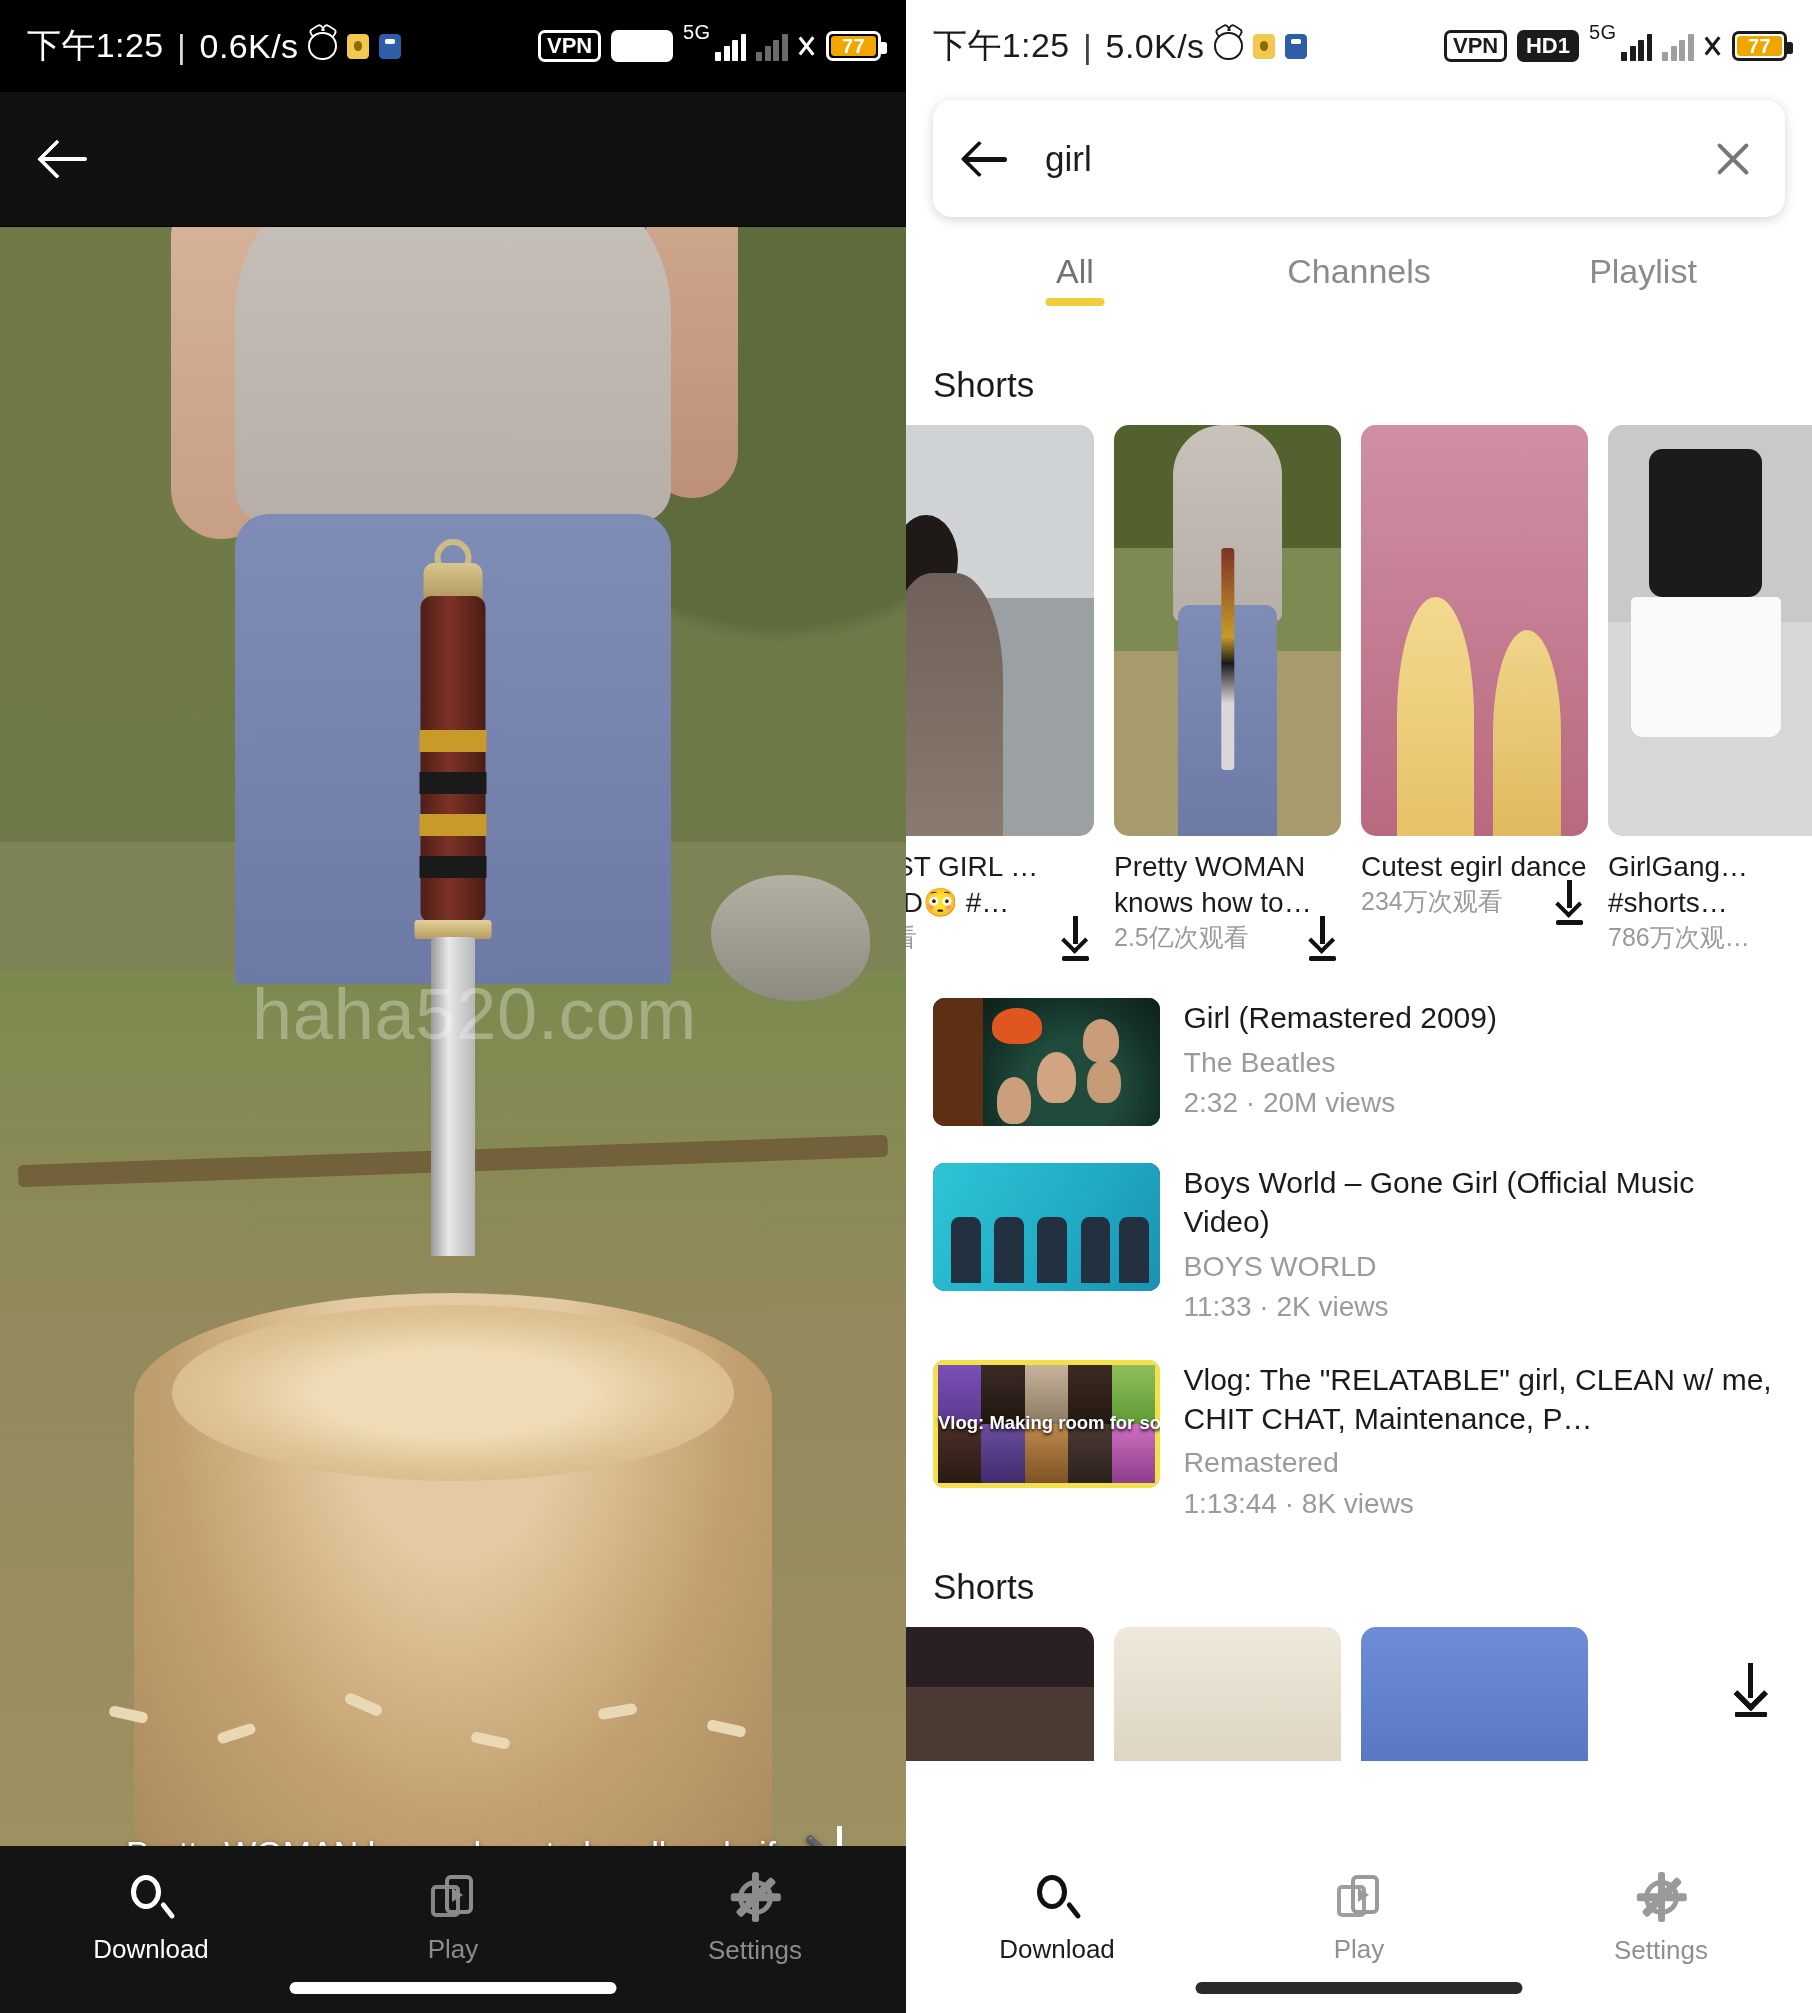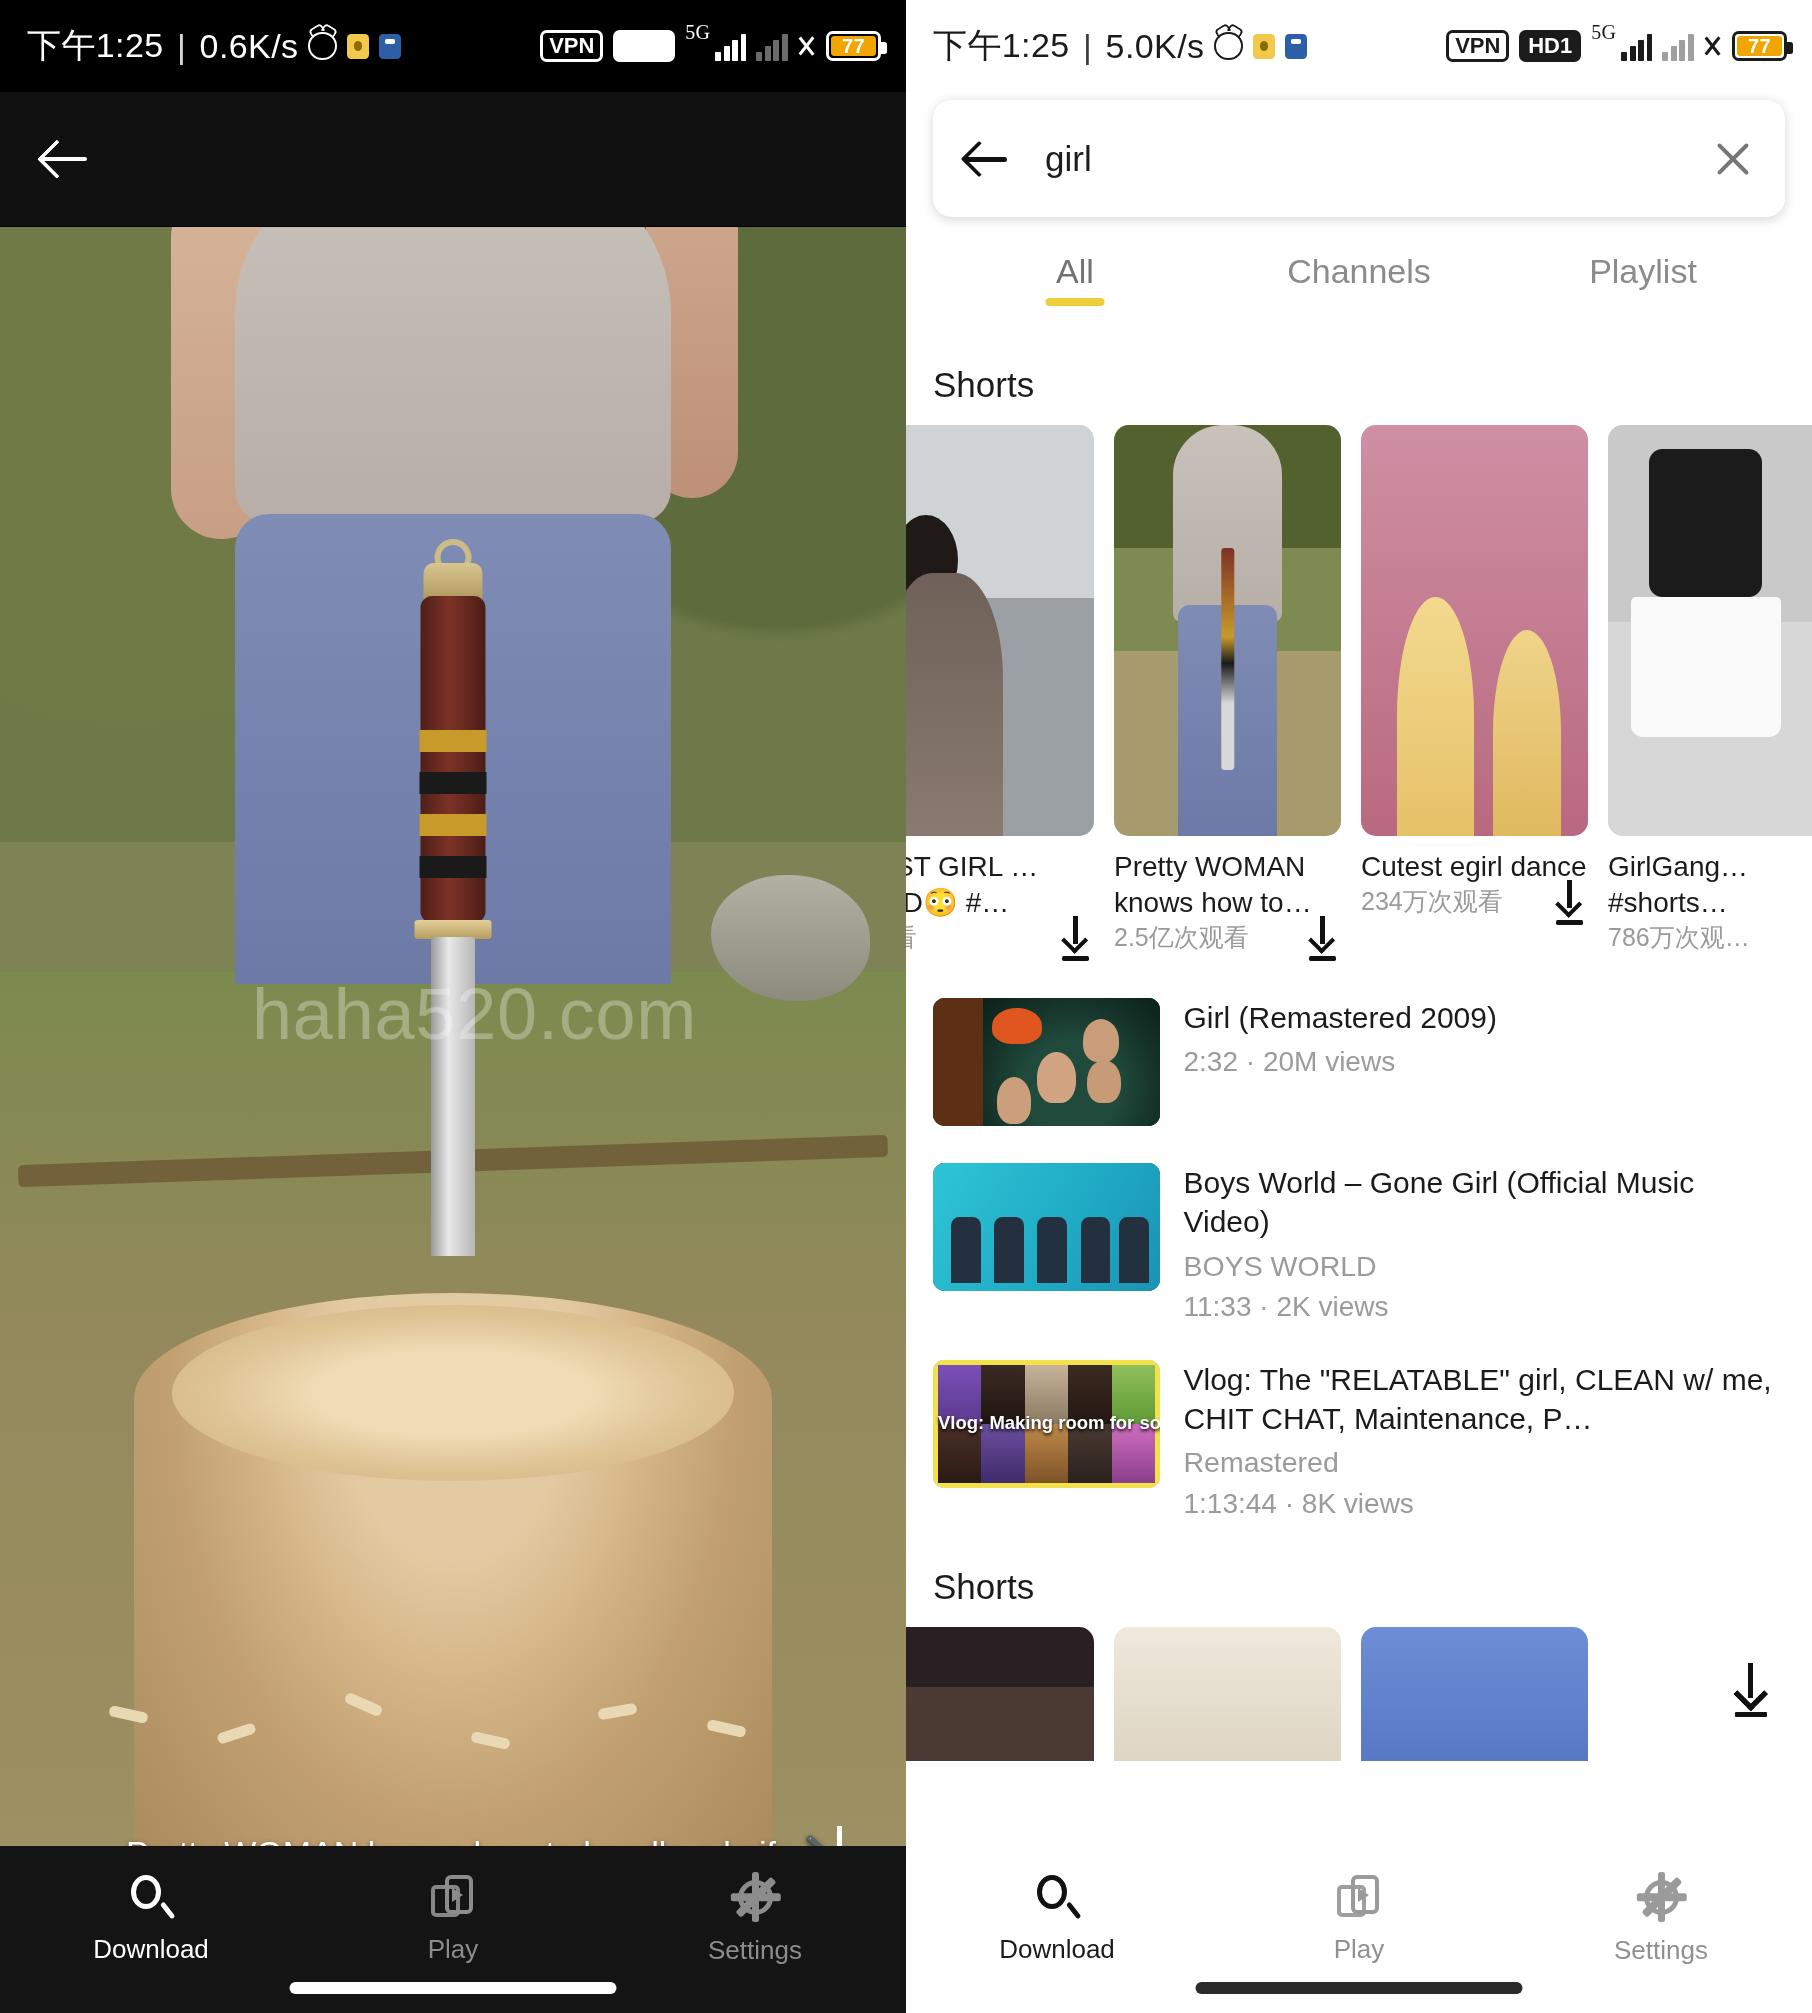--- a/index.html
+++ b/index.html
@@ -23,21 +23,21 @@
   .alarm:before{ left:-1.7px; transform:rotate(-32deg);} .alarm:after{ right:-1.7px; transform:rotate(32deg);}
   .dot-ic { width:22px; height:25px; border-radius:4.2px; display:inline-block; }
   .ic-yellow { background:#f2c94c; position:relative; }
   .ic-yellow:after{content:"";position:absolute;inset:7.6px 6.7px;background:#8a6d00;border-radius:50%;}
   .ic-blue   { background:#2d5fa8; position:relative; }
   .ic-blue:after{content:"";position:absolute;left:5.9px;right:5.9px;top:5px;height:5.9px;background:#fff;border-radius:1.7px;}
   .chip { border:3.4px solid currentColor; border-radius:6.7px; font-size:22px; font-weight:700;
           padding:1.7px 5.9px; line-height:1; letter-spacing:0; }
   .chip.filled { background:currentColor; border-color:currentColor; }
   .chip.filled span { color:#fff; }
-  .fivege { font-size:20px; line-height:1; margin-right:-5px; align-self:flex-start; margin-top:22px;font-family:Liberation Serif, serif;}
+  .fivege { font-size:20px; line-height:1; margin-right:-5px; align-self:flex-start; margin-top:22px;}
   .bars { display:flex; align-items:flex-end; gap:2.5px; height:30px; }
   .bars i { width:5.9px; background:currentColor; display:block; border-radius:0.8px; }
   .bars i:nth-child(1){height:9.2px}.bars i:nth-child(2){height:15px}
   .bars i:nth-child(3){height:21px}.bars i:nth-child(4){height:27px}
   .bars.dim i { opacity:.42; }
   .xmark { position:relative; width:18.5px; height:25px; }
   .xmark:before,.xmark:after{content:"";position:absolute;left:7.6px;top:1.7px;width:3.4px;height:22px;background:currentColor;}
   .xmark:before{transform:rotate(38deg)}.xmark:after{transform:rotate(-38deg)}
   .batt { position:relative; width:55px; height:30px; border:3.4px solid currentColor; border-radius:6.7px;
           display:flex; align-items:center; justify-content:center; }
@@ -481,20 +481,21 @@
             <span class="inner"></span>
             <span class="logo"></span>
             <span class="f1"></span>
             <span class="f2"></span>
             <span class="f3"></span>
             <span class="f4"></span>
           </div>
       </div>
       <div class="vinfo">
         <div class="vtitle">Girl (Remastered 2009)</div>
+        <div class="vchan">The Beatles</div>
         <div class="vmeta">
           <span>2:32</span>
           <span>·</span>
           <span>20M views</span>
         </div>
       </div>
       <span class="dl-arrow black vdl">
         <span class="sh" style="left:19.3px;height:35px"></span>
         <span class="hd" style="left:10px;top:18.5px;width:23.5px;height:23.5px;border-width:5px"></span>
         <span class="ln" style="left:5.9px;width:32px;height:5px"></span>

